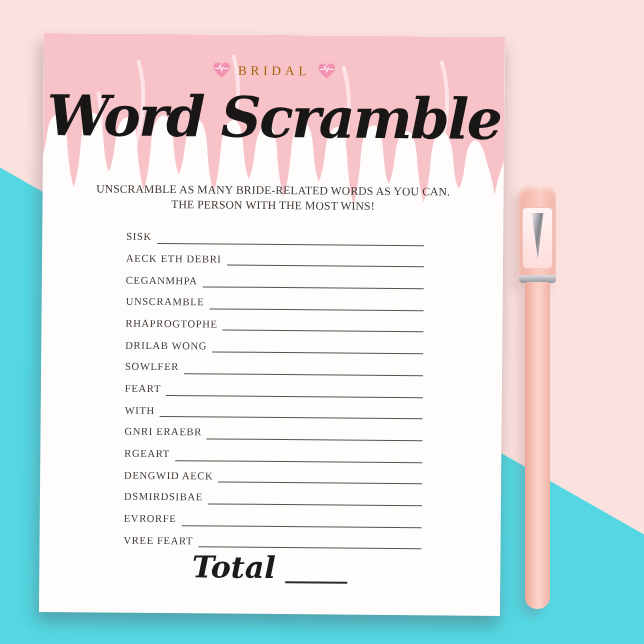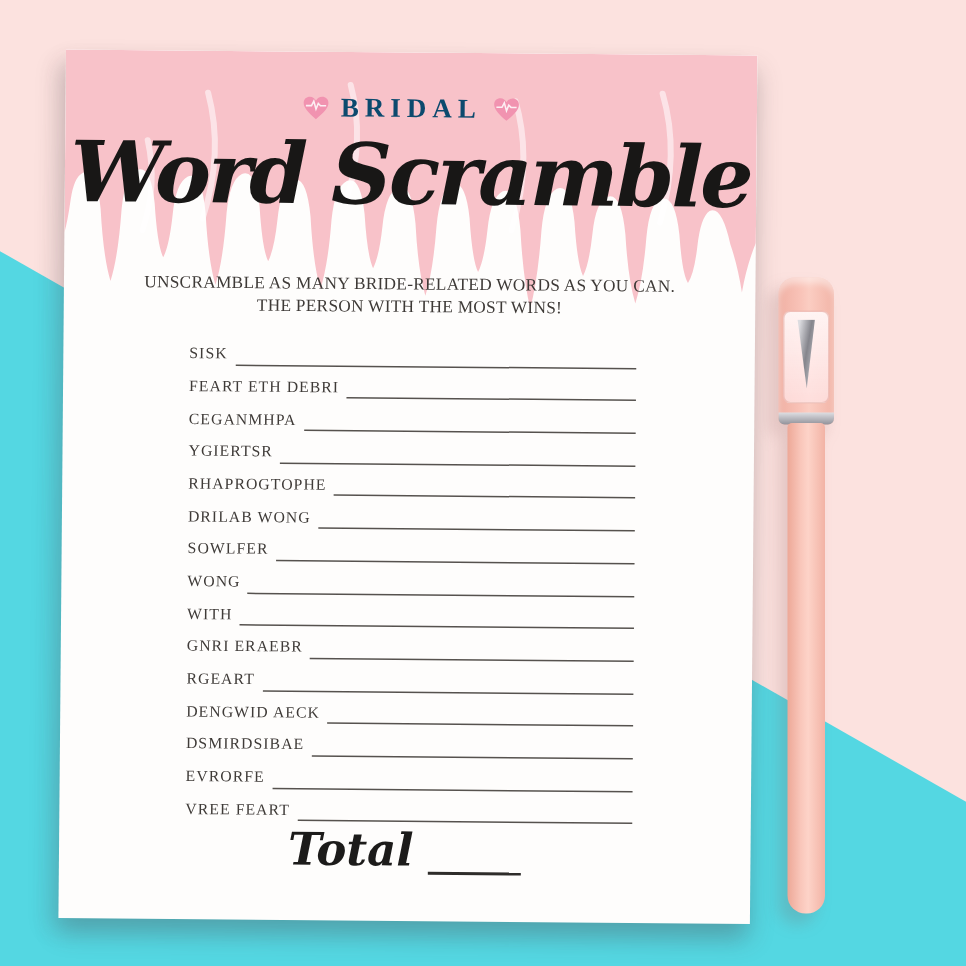--- a/index.html
+++ b/index.html
@@ -20,21 +20,21 @@
     background:#fefdfc;
     transform:rotate(0.5deg);transform-origin:top left;
     box-shadow:0 10px 16px rgba(80,70,75,0.28), -8px 8px 14px rgba(80,70,75,0.10);
   }
   .drips{position:absolute;top:0;left:0;width:461px;height:200px;}
   .badge{
     position:absolute;top:27px;left:0;width:100%;
     display:flex;justify-content:center;align-items:center;gap:7px;
   }
   .badge-label{
-    font-size:18px;letter-spacing:4px;color:#0c4a6e;font-weight:bold;
+    font-size:13px;letter-spacing:4px;color:#a16207;font-weight:normal;
   }
   .heart{width:18px;height:17px;}
   .title{
     position:absolute;top:40px;left:0;width:100%;margin:0;
     text-align:center;
     font-family:"DejaVu Serif", serif;font-style:italic;font-weight:bold;
     font-size:56px;letter-spacing:-2px;color:#181716;line-height:1.5;
   }
   .instr{
     position:absolute;left:0;width:100%;margin:0;text-align:center;
@@ -147,51 +147,51 @@
   <p class="instr instr-2">THE PERSON WITH THE MOST WINS!</p>
 
   <div class="words">
 
       <div class="word-row">
         <span class="word-label">SISK</span>
         <span class="answer-line"></span>
       </div>
 
       <div class="word-row">
-        <span class="word-label">FEART ETH DEBRI</span>
+        <span class="word-label">AECK ETH DEBRI</span>
         <span class="answer-line"></span>
       </div>
 
       <div class="word-row">
         <span class="word-label">CEGANMHPA</span>
         <span class="answer-line"></span>
       </div>
 
       <div class="word-row">
-        <span class="word-label">YGIERTSR</span>
+        <span class="word-label">UNSCRAMBLE</span>
         <span class="answer-line"></span>
       </div>
 
       <div class="word-row">
         <span class="word-label">RHAPROGTOPHE</span>
         <span class="answer-line"></span>
       </div>
 
       <div class="word-row">
         <span class="word-label">DRILAB WONG</span>
         <span class="answer-line"></span>
       </div>
 
       <div class="word-row">
         <span class="word-label">SOWLFER</span>
         <span class="answer-line"></span>
       </div>
 
       <div class="word-row">
-        <span class="word-label">WONG</span>
+        <span class="word-label">FEART</span>
         <span class="answer-line"></span>
       </div>
 
       <div class="word-row">
         <span class="word-label">WITH</span>
         <span class="answer-line"></span>
       </div>
 
       <div class="word-row">
         <span class="word-label">GNRI ERAEBR</span>

